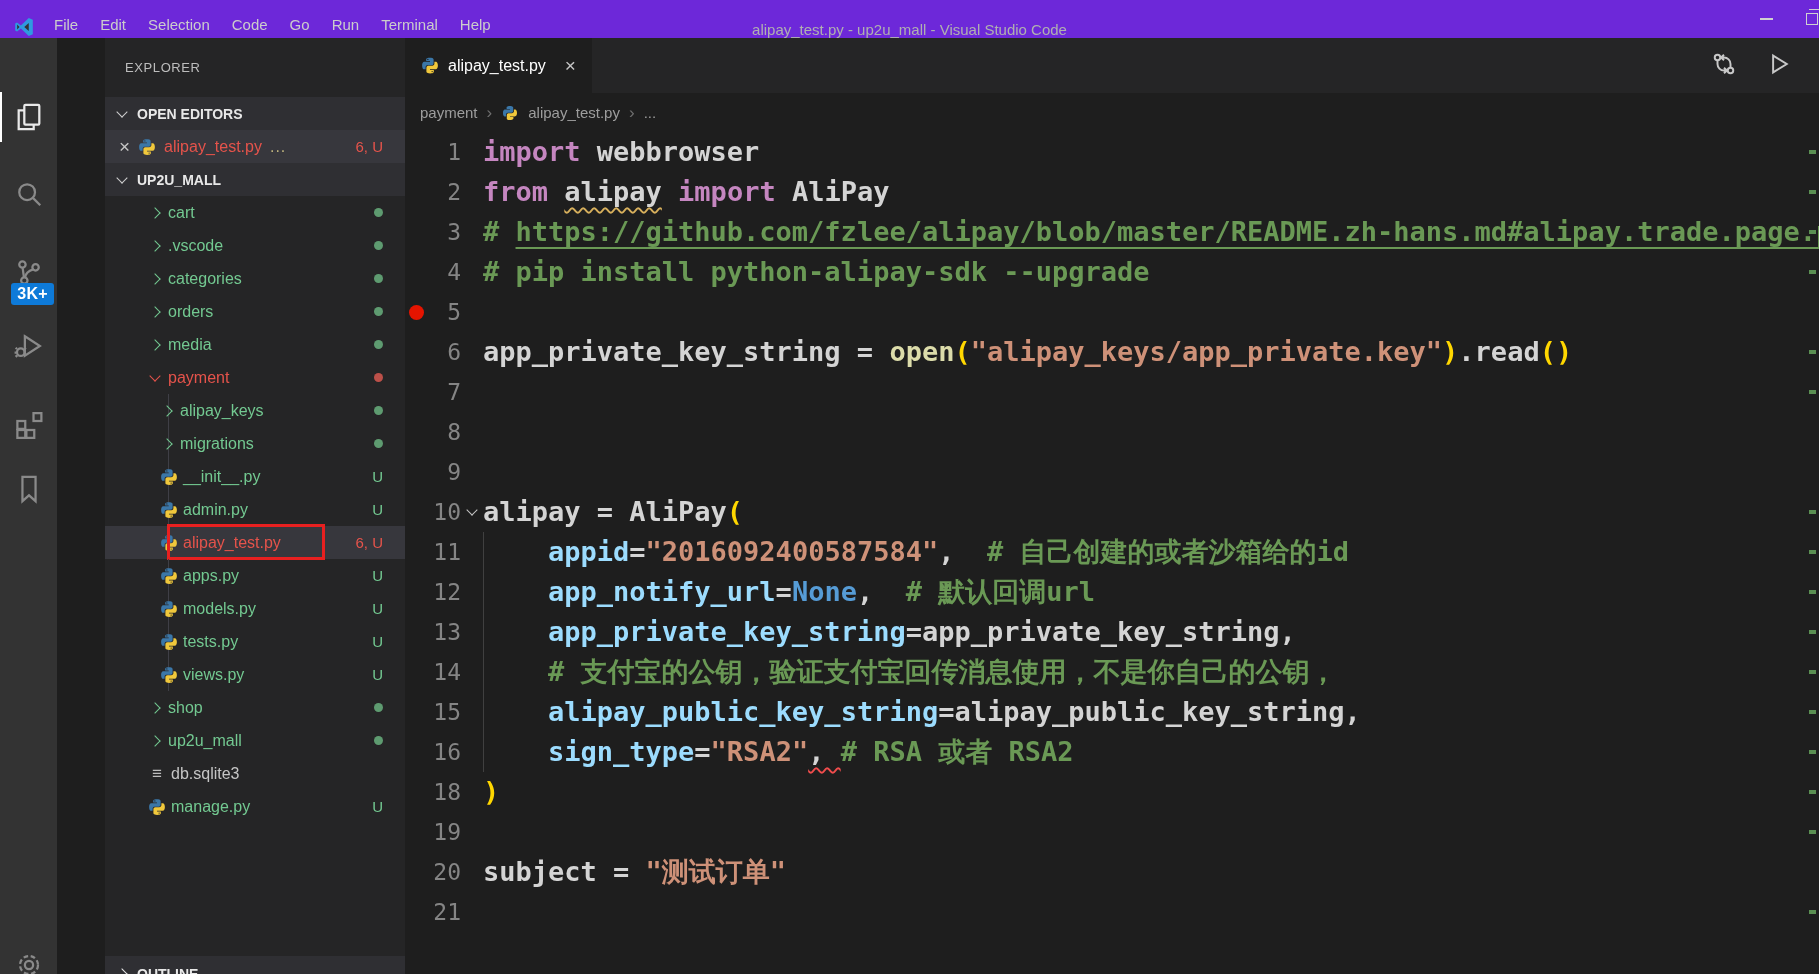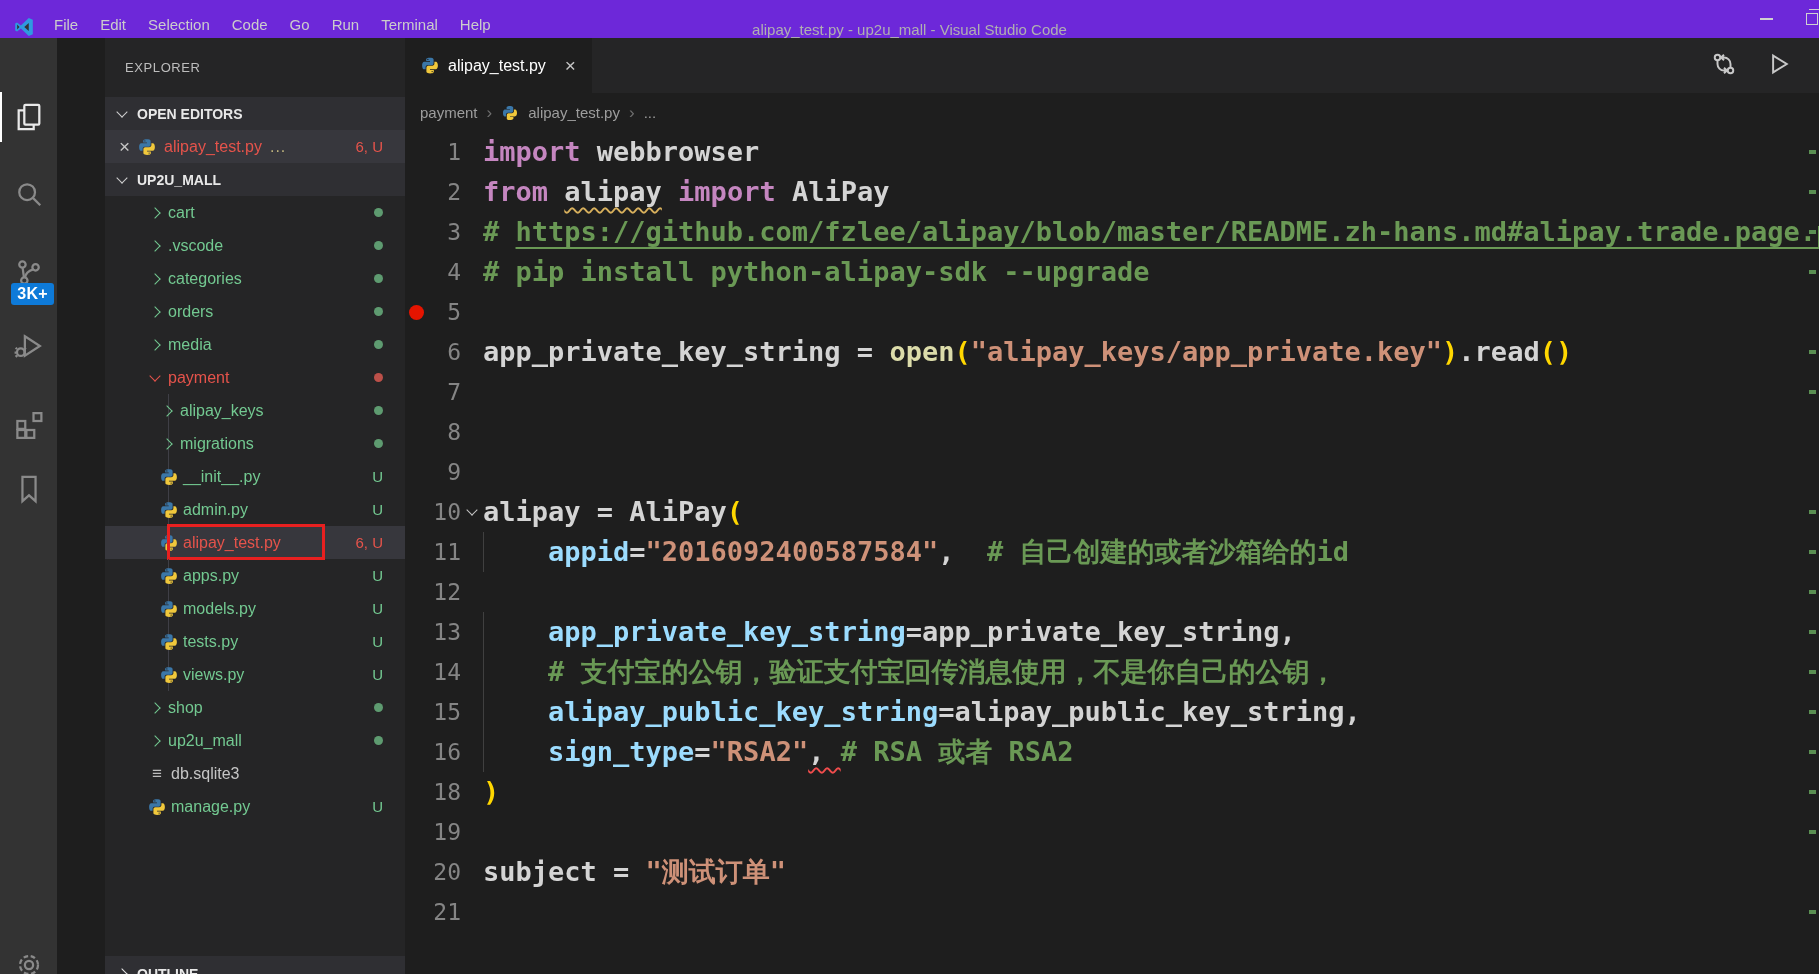--- a/index.html
+++ b/index.html
@@ -426,21 +426,21 @@
           <div class="cl"><span class="glyph"></span><span class="ln">2</span><span class="fold"></span><span class="codetext"><span class="tk-kw">from</span><span class="tk-pl"> </span><span class="tk-wy">alipay</span><span class="tk-pl"> </span><span class="tk-kw">import</span><span class="tk-pl"> AliPay</span></span></div>
           <div class="cl"><span class="glyph"></span><span class="ln">3</span><span class="fold"></span><span class="codetext"><span class="tk-cm"># </span><span class="tk-cml">https://github.com/fzlee/alipay/blob/master/README.zh-hans.md#alipay.trade.page.pay</span></span></div>
           <div class="cl"><span class="glyph"></span><span class="ln">4</span><span class="fold"></span><span class="codetext"><span class="tk-cm"># pip install python-alipay-sdk --upgrade</span></span></div>
           <div class="cl"><span class="glyph"><span class="bpdot"></span></span><span class="ln">5</span><span class="fold"></span><span class="codetext"></span></div>
           <div class="cl"><span class="glyph"></span><span class="ln">6</span><span class="fold"></span><span class="codetext"><span class="tk-pl">app_private_key_string = </span><span class="tk-fn">open</span><span class="tk-br">(</span><span class="tk-st">"alipay_keys/app_private.key"</span><span class="tk-br">)</span><span class="tk-pl">.read</span><span class="tk-br">()</span></span></div>
           <div class="cl"><span class="glyph"></span><span class="ln">7</span><span class="fold"></span></div>
           <div class="cl"><span class="glyph"></span><span class="ln">8</span><span class="fold"></span><span class="codetext"></span></div>
           <div class="cl"><span class="glyph"></span><span class="ln">9</span><span class="fold"></span><span class="codetext"></span></div>
           <div class="cl"><span class="glyph"></span><span class="ln">10</span><span class="fold"><span class="chev exp fch"></span></span><span class="codetext"><span class="tk-pl">alipay = AliPay</span><span class="tk-br">(</span></span></div>
           <div class="cl"><span class="glyph"></span><span class="ln">11</span><span class="fold"></span><span class="codetext ig"><span class="tk-pl">    </span><span class="tk-pr">appid</span><span class="tk-pl">=</span><span class="tk-st">"2016092400587584"</span><span class="tk-pl">,  </span><span class="tk-cm"># 自己创建的或者沙箱给的id</span></span></div>
-          <div class="cl"><span class="glyph"></span><span class="ln">12</span><span class="fold"></span></div>
+          <div class="cl"><span class="glyph"></span><span class="ln">12</span><span class="fold"></span><span class="codetext ig"><span class="tk-pl">    </span><span class="tk-pr">app_notify_url</span><span class="tk-pl">=</span><span class="tk-cn">None</span><span class="tk-pl">,  </span><span class="tk-cm"># 默认回调url</span></span></div>
           <div class="cl"><span class="glyph"></span><span class="ln">13</span><span class="fold"></span><span class="codetext ig"><span class="tk-pl">    </span><span class="tk-pr">app_private_key_string</span><span class="tk-pl">=app_private_key_string,</span></span></div>
           <div class="cl"><span class="glyph"></span><span class="ln">14</span><span class="fold"></span><span class="codetext ig"><span class="tk-pl">    </span><span class="tk-cm"># 支付宝的公钥，验证支付宝回传消息使用，不是你自己的公钥，</span></span></div>
           <div class="cl"><span class="glyph"></span><span class="ln">15</span><span class="fold"></span><span class="codetext ig"><span class="tk-pl">    </span><span class="tk-pr">alipay_public_key_string</span><span class="tk-pl">=alipay_public_key_string,</span></span></div>
           <div class="cl"><span class="glyph"></span><span class="ln">16</span><span class="fold"></span><span class="codetext ig"><span class="tk-pl">    </span><span class="tk-pr">sign_type</span><span class="tk-pl">=</span><span class="tk-st">"RSA2"</span><span class="tk-we">, </span><span class="tk-cm"># RSA 或者 RSA2</span></span></div>
           <div class="cl"><span class="glyph"></span><span class="ln">18</span><span class="fold"></span><span class="codetext"><span class="tk-br">)</span></span></div>
           <div class="cl"><span class="glyph"></span><span class="ln">19</span><span class="fold"></span><span class="codetext"></span></div>
           <div class="cl"><span class="glyph"></span><span class="ln">20</span><span class="fold"></span><span class="codetext"><span class="tk-pl">subject = </span><span class="tk-st">"测试订单"</span></span></div>
           <div class="cl"><span class="glyph"></span><span class="ln">21</span><span class="fold"></span><span class="codetext"></span></div>
         </div>
       <div class="minimap" id="minimap">

